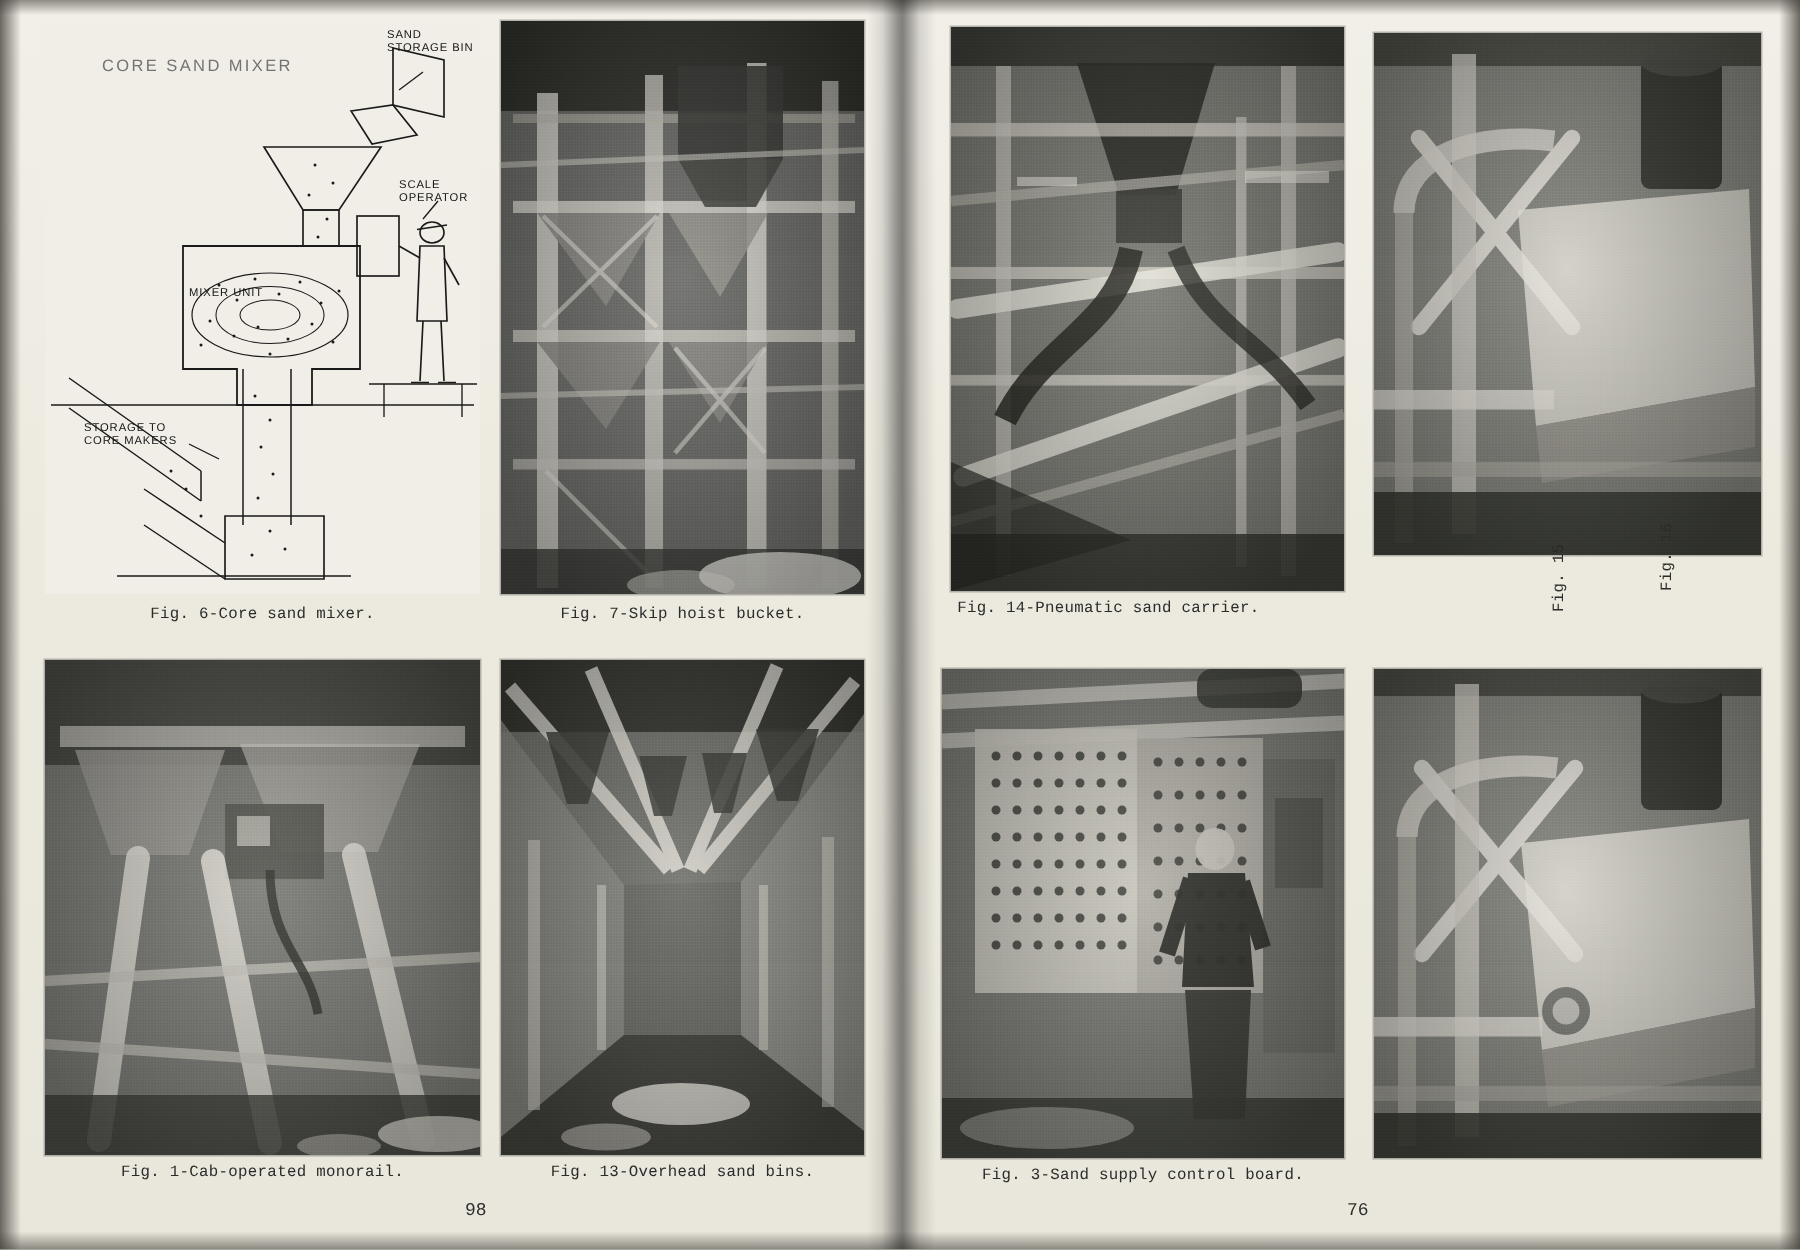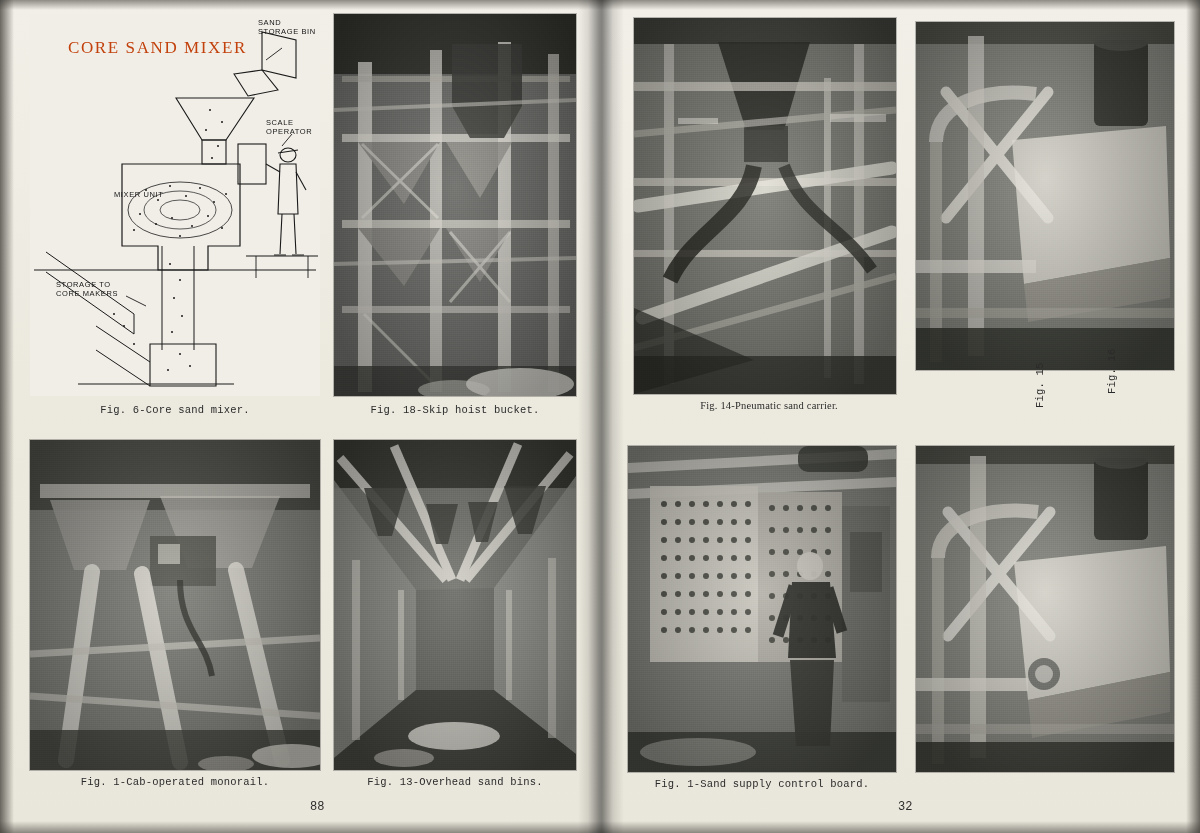--- a/index.html
+++ b/index.html
@@ -97,24 +97,24 @@
     left: 30px;
     top: 14px;
     width: 290px;
     height: 382px;
     background: #f1eee7;
   }
   .diagram .dtitle {
     position: absolute;
     left: 38px;
     top: 24px;
-    font-family: Liberation Serif, serif;
-    font-size: 17px;
+    font-family: Liberation Sans, sans-serif;
+    font-size: 11px;
     letter-spacing: 1.6px;
-    color: #c2410c;
+    color: #737373;
   }
   .dlabel {
     position: absolute;
     font-family: "Liberation Sans", sans-serif;
     font-size: 7.5px;
     letter-spacing: .6px;
     color: #151515;
     text-align: left;
     line-height: 1.25;
     white-space: pre-line;
@@ -228,21 +228,21 @@
         <path d="M262 120 L252 132" stroke="#1a1a1a" stroke-width=".9"></path>
         <path d="M96 282 L116 292" stroke="#1a1a1a" stroke-width=".9"></path>
       </svg>
 
       <div class="dtitle">CORE SAND MIXER</div>
 
       <div class="dlabel" style="left:228px; top:4px; width:72px;">SAND
 STORAGE BIN</div>
       <div class="dlabel" style="left:236px; top:104px; width:60px;">SCALE
 OPERATOR</div>
-      <div class="dlabel" style="left:84px; top:176px; width:70px;">MIXER UNIT</div>
+      <div class="dlabel" style="left:96px; top:176px; width:70px;">MIXER UNIT</div>
       <div class="dlabel" style="left:26px; top:266px; width:76px;">STORAGE TO
 CORE MAKERS</div>
     </div>
   </div>
   <div class="caption" style="left:30px; top:404px; width:290px;">Fig. 6-Core sand mixer.</div>
 
   <div class="figure" style="left:334px; top:14px; width:242px; height:382px;">
     <div class="photo" style="background:linear-gradient(160deg,#595a57 0%,#7e7f7b 30%,#6a6b67 62%,#4f504d 100%);">
       <svg width="242" height="382" viewBox="0 0 242 382" xmlns="http://www.w3.org/2000/svg">
         <defs>
@@ -286,21 +286,21 @@
 
         <g stroke="#cfcdc4" stroke-width="4" opacity=".6">
           <path d="M0 96 L242 86"></path>
           <path d="M0 250 L242 244"></path>
         </g>
       </svg>
       <div class="grain"></div>
       <div class="vig"></div>
     </div>
   </div>
-  <div class="caption" style="left:334px; top:404px; width:242px;">Fig. 18-Skip hoist bucket.</div>
+  <div class="caption" style="left:334px; top:404px; width:242px;">Fig. 7-Skip hoist bucket.</div>
 
   <div class="figure" style="left:30px; top:440px; width:290px; height:330px;">
     <div class="photo" style="background:linear-gradient(170deg,#6a6b66 0%,#8e8f89 40%,#5e5f5a 100%);">
       <svg width="290" height="330" viewBox="0 0 290 330" xmlns="http://www.w3.org/2000/svg">
         <rect width="290" height="330" fill="#7d7e78"></rect>
         <rect x="0" y="0" width="290" height="70" fill="#3b3c37" opacity=".75"></rect>
 
         <path d="M20 60 L120 60 L96 130 L44 130 Z" fill="#9b9a93" opacity=".9"></path>
         <path d="M130 56 L250 56 L222 128 L158 128 Z" fill="#a3a29b" opacity=".85"></path>
         <rect x="10" y="44" width="270" height="14" fill="#d7d5cc" opacity=".7"></rect>
@@ -410,21 +410,21 @@
 
         <g fill="#f2f0e7" opacity=".55">
           <rect x="196" y="96" width="56" height="8"></rect>
           <rect x="44" y="100" width="40" height="6"></rect>
         </g>
       </svg>
       <div class="grain"></div>
       <div class="vig"></div>
     </div>
   </div>
-  <div class="caption" style="left:638px; top:400px; width:262px;font-family:Liberation Serif, serif;">Fig. 14-Pneumatic sand carrier.</div>
+  <div class="caption" style="left:608px; top:400px; width:262px;">Fig. 14-Pneumatic sand carrier.</div>
 
   <div class="figure" style="left:916px; top:22px; width:258px; height:348px;">
     <div class="photo" style="background:linear-gradient(165deg,#6f706a 0%,#9a9b94 40%,#5d5e59 100%);">
       <svg width="258" height="348" viewBox="0 0 258 348" xmlns="http://www.w3.org/2000/svg">
         <rect width="258" height="348" fill="#83847d"></rect>
         <rect x="0" y="0" width="258" height="22" fill="#36372f" opacity=".7"></rect>
 
         <rect x="178" y="18" width="54" height="86" rx="6" fill="#2f302b" opacity=".9"></rect>
         <ellipse cx="205" cy="20" rx="27" ry="9" fill="#4c4d47" opacity=".9"></ellipse>
 
@@ -591,21 +591,21 @@
           <path d="M200 142 L214 186" stroke="#2e2f2a" stroke-width="11" fill="none"></path>
         </g>
 
         <rect x="0" y="286" width="268" height="40" fill="#3b3c36" opacity=".85"></rect>
         <ellipse cx="70" cy="306" rx="58" ry="14" fill="#e7e4db" opacity=".4"></ellipse>
       </svg>
       <div class="grain"></div>
       <div class="vig"></div>
     </div>
   </div>
-  <div class="caption" style="left:620px; top:778px; width:284px;">Fig. 1-Sand supply control board.</div>
+  <div class="caption" style="left:620px; top:778px; width:284px;">Fig. 3-Sand supply control board.</div>
 
   <div class="figure" style="left:916px; top:446px; width:258px; height:326px;">
     <div class="photo" style="background:linear-gradient(165deg,#6c6d67 0%,#9b9c95 40%,#5a5b56 100%);">
       <svg width="258" height="326" viewBox="0 0 258 326" xmlns="http://www.w3.org/2000/svg">
         <rect width="258" height="326" fill="#85867f"></rect>
         <rect x="0" y="0" width="258" height="18" fill="#35362f" opacity=".7"></rect>
 
         <rect x="178" y="12" width="54" height="82" rx="6" fill="#2f302b" opacity=".9"></rect>
         <ellipse cx="205" cy="14" rx="27" ry="9" fill="#4c4d47" opacity=".9"></ellipse>
 
@@ -626,21 +626,21 @@
 
         <rect x="0" y="232" width="112" height="13" fill="#e3e1d8" opacity=".8"></rect>
         <rect x="0" y="278" width="258" height="10" fill="#b4b2a9" opacity=".6"></rect>
         <rect x="0" y="296" width="258" height="30" fill="#35362f" opacity=".85"></rect>
       </svg>
       <div class="grain"></div>
       <div class="vig"></div>
     </div>
   </div>
 
-  <div class="folio" style="left:310px; top:800px;">88</div>
-  <div class="folio" style="left:898px; top:800px;">32</div>
+  <div class="folio" style="left:310px; top:800px;">98</div>
+  <div class="folio" style="left:898px; top:800px;">76</div>
 
   <div class="gutter"></div>
   <div class="edge l"></div>
   <div class="edge r"></div>
   <div class="edge t"></div>
   <div class="edge b"></div>
 </div>
 
 </body></html>

